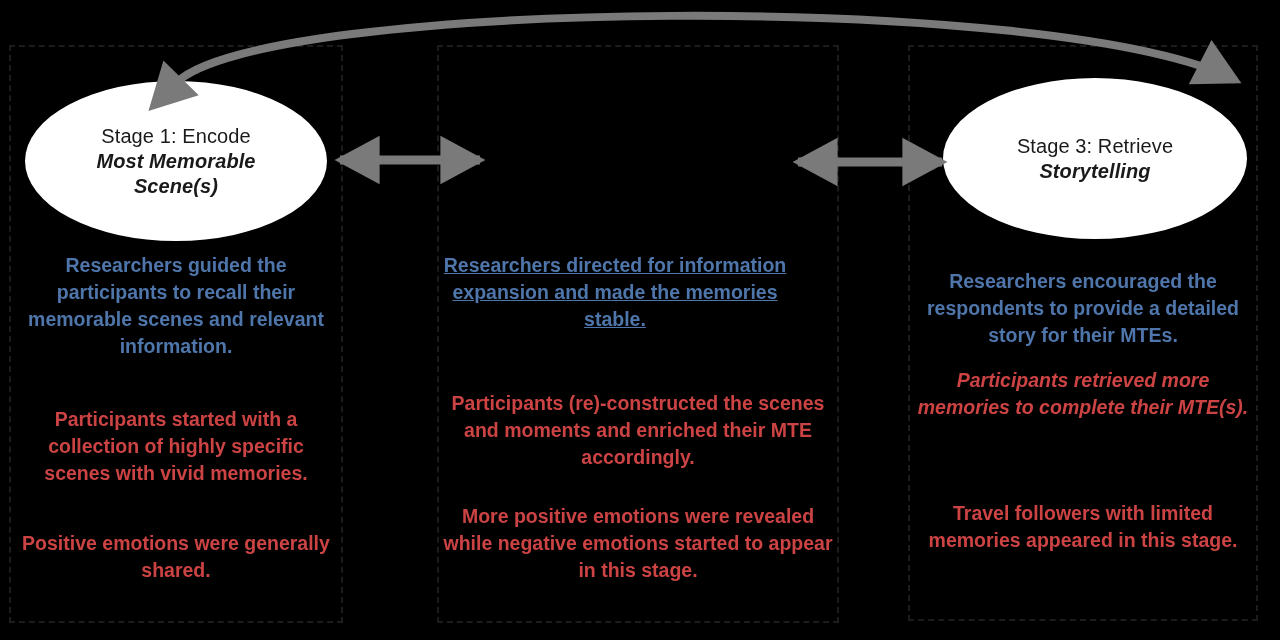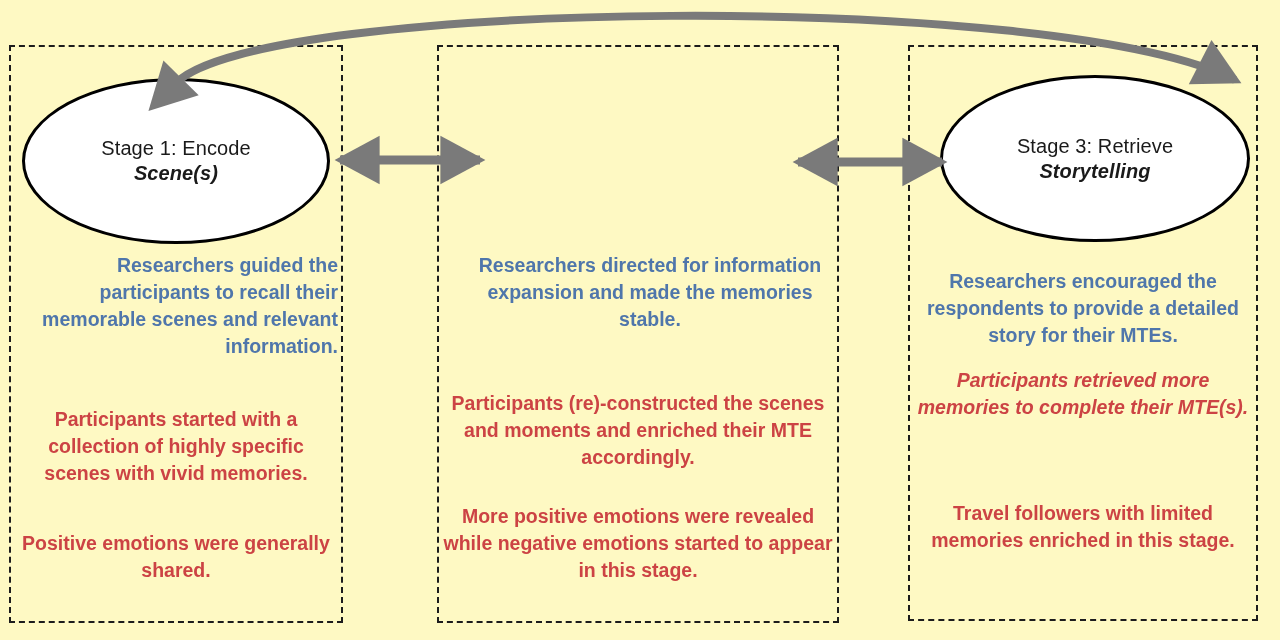--- a/index.html
+++ b/index.html
@@ -8,21 +8,21 @@
     padding: 0;
     background: #ffffff;
   }
   body {
     font-family: "Liberation Sans", sans-serif;
   }
   #canvas {
     position: relative;
     width: 1280px;
     height: 640px;
-    background: #fef9c3;
+    background: #000000;
     overflow: hidden;
   }
   
   .stage-box {
     position: absolute;
     border: 2.5px dashed #1c1c1c;
     box-sizing: border-box;
     background: transparent;
   }
   #stage-box-1 { left: 9px;   top: 45px; width: 334px; height: 578px; }
@@ -66,25 +66,25 @@
     font-size: 19.5px;
     line-height: 27px;
     font-weight: 600;
     box-sizing: border-box;
     z-index: 2;
   }
   .text-blue { color: #4f76ab; }
   .text-red  { color: #cc4344; }
 
   
-  #c1-blue { left: 14px; top: 252px; width: 324px; text-align: right; }
+  #c1-blue { left: 14px; top: 252px; width: 324px; }
   #c1-red1 { left: 14px; top: 406px; width: 324px; text-align: center; }
   #c1-red2 { left: 14px; top: 530px; width: 324px; }
   
-  #c2-blue { left: 455px; top: 252px; width: 390px; }
+  #c2-blue { left: 420px; top: 252px; width: 390px; text-decoration: underline; }
   #c2-red1 { left: 443px; top: 390px; width: 390px; }
   #c2-red2 { left: 443px; top: 503px; width: 390px; }
   
   #c3-blue { left: 912px; top: 243px; width: 342px; margin-top: 25px; }
   #c3-red1 { left: 912px; top: 367px; width: 342px; font-style: italic; }
   #c3-red2 { left: 912px; top: 500px; width: 342px; }
 
   
   #arrow-layer {
     position: absolute;
@@ -99,40 +99,41 @@
 <body>
 
 <div id="canvas">
 
   <div class="stage-box" id="stage-box-1"></div>
   <div class="stage-box" id="stage-box-2"></div>
   <div class="stage-box" id="stage-box-3"></div>
 
   <div class="ellipse" id="ellipse-1">
     <div class="ellipse-line">Stage 1: Encode</div>
+    <div class="ellipse-line italic">Most Memorable</div>
     <div class="ellipse-line italic">Scene(s)</div>
   </div>
 
   <div class="text-block text-blue" id="c1-blue">Researchers guided the participants to recall their memorable scenes and relevant information.</div>
   <div class="text-block text-red" id="c1-red1">Participants started with a collection of highly specific scenes with vivid memories.</div>
   <div class="text-block text-red" id="c1-red2">Positive emotions were generally shared.</div>
 
 
   <div class="text-block text-blue" id="c2-blue">Researchers directed for information expansion and made the memories stable.</div>
   <div class="text-block text-red" id="c2-red1">Participants (re)-constructed the scenes and moments and enriched their MTE accordingly.</div>
   <div class="text-block text-red" id="c2-red2">More positive emotions were revealed while negative emotions started to appear in this stage.</div>
 
   <div class="ellipse" id="ellipse-3">
     <div class="ellipse-line">Stage 3: Retrieve</div>
     <div class="ellipse-line italic">Storytelling</div>
   </div>
 
   <div class="text-block text-blue" id="c3-blue">Researchers encouraged the respondents to provide a detailed story for their MTEs.</div>
   <div class="text-block text-red" id="c3-red1">Participants retrieved more memories to complete their MTE(s).</div>
-  <div class="text-block text-red" id="c3-red2">Travel followers with limited memories enriched in this stage.</div>
+  <div class="text-block text-red" id="c3-red2">Travel followers with limited memories appeared in this stage.</div>
 
   <svg id="arrow-layer" viewBox="0 0 1280 640">
     <defs>
       <marker id="head-right" markerWidth="6" markerHeight="6" refX="4.6" refY="3" orient="auto" markerUnits="strokeWidth">
         <path d="M 0.2,0.3 L 5.2,3 L 0.2,5.7 Z" fill="#7a7a7a"></path>
       </marker>
       <marker id="head-left" markerWidth="6" markerHeight="6" refX="1.4" refY="3" orient="auto" markerUnits="strokeWidth">
         <path d="M 5.8,0.3 L 0.8,3 L 5.8,5.7 Z" fill="#7a7a7a"></path>
       </marker>
       <marker id="curve-head-start" markerWidth="7" markerHeight="7" refX="5.4" refY="3.5" orient="auto" markerUnits="strokeWidth">

